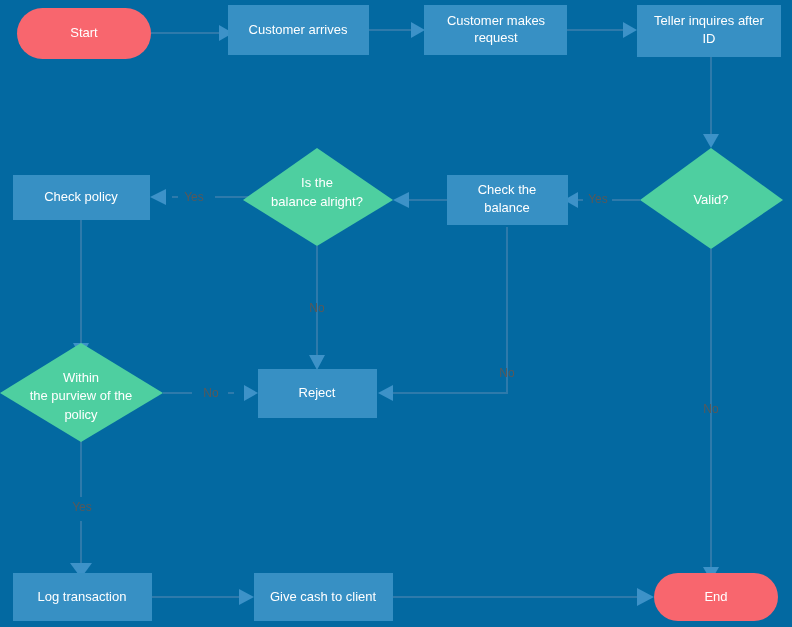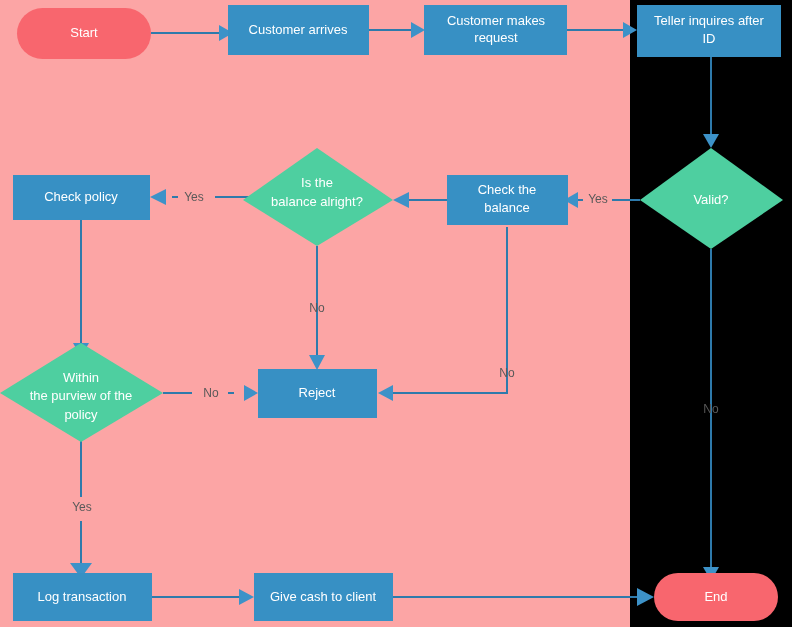--- a/index.html
+++ b/index.html
@@ -8,23 +8,23 @@
     background: #000000;
   }
   body {
     width: 792px;
     height: 627px;
     overflow: hidden;
     font-family: "Liberation Sans", sans-serif;
   }
   #canvas {
     position: relative;
-    width: 630px;
+    width: 792px;
     height: 627px;
-    background: #fca5a5;
+    background: #0369a1;
   }
   svg.flow {
     position: absolute;
     top: 0;
     left: 0;
     width: 792px;
     height: 627px;
   }
   .node-label {
     fill: #ffffff;

